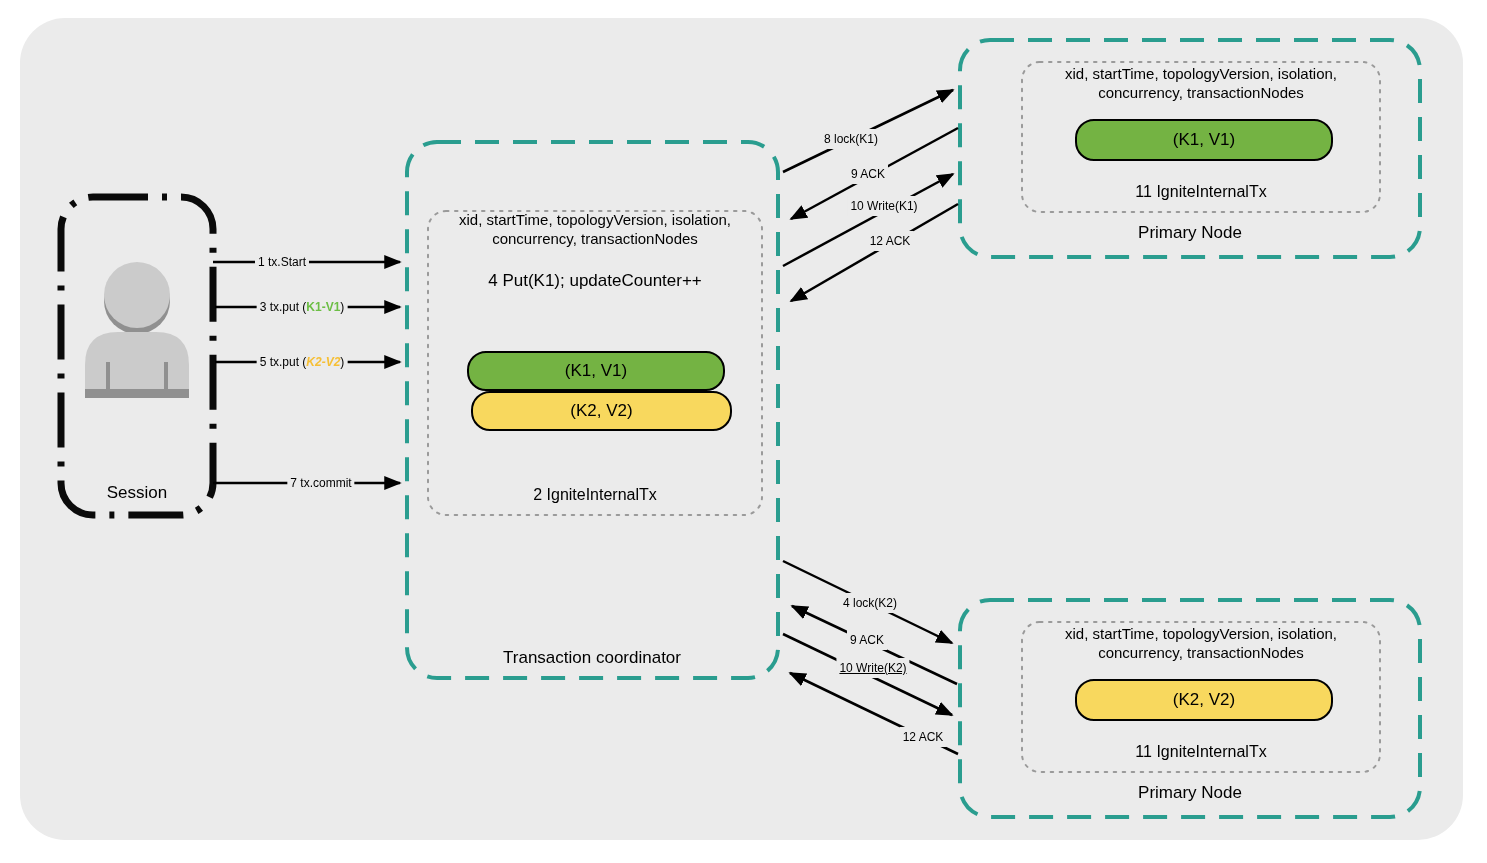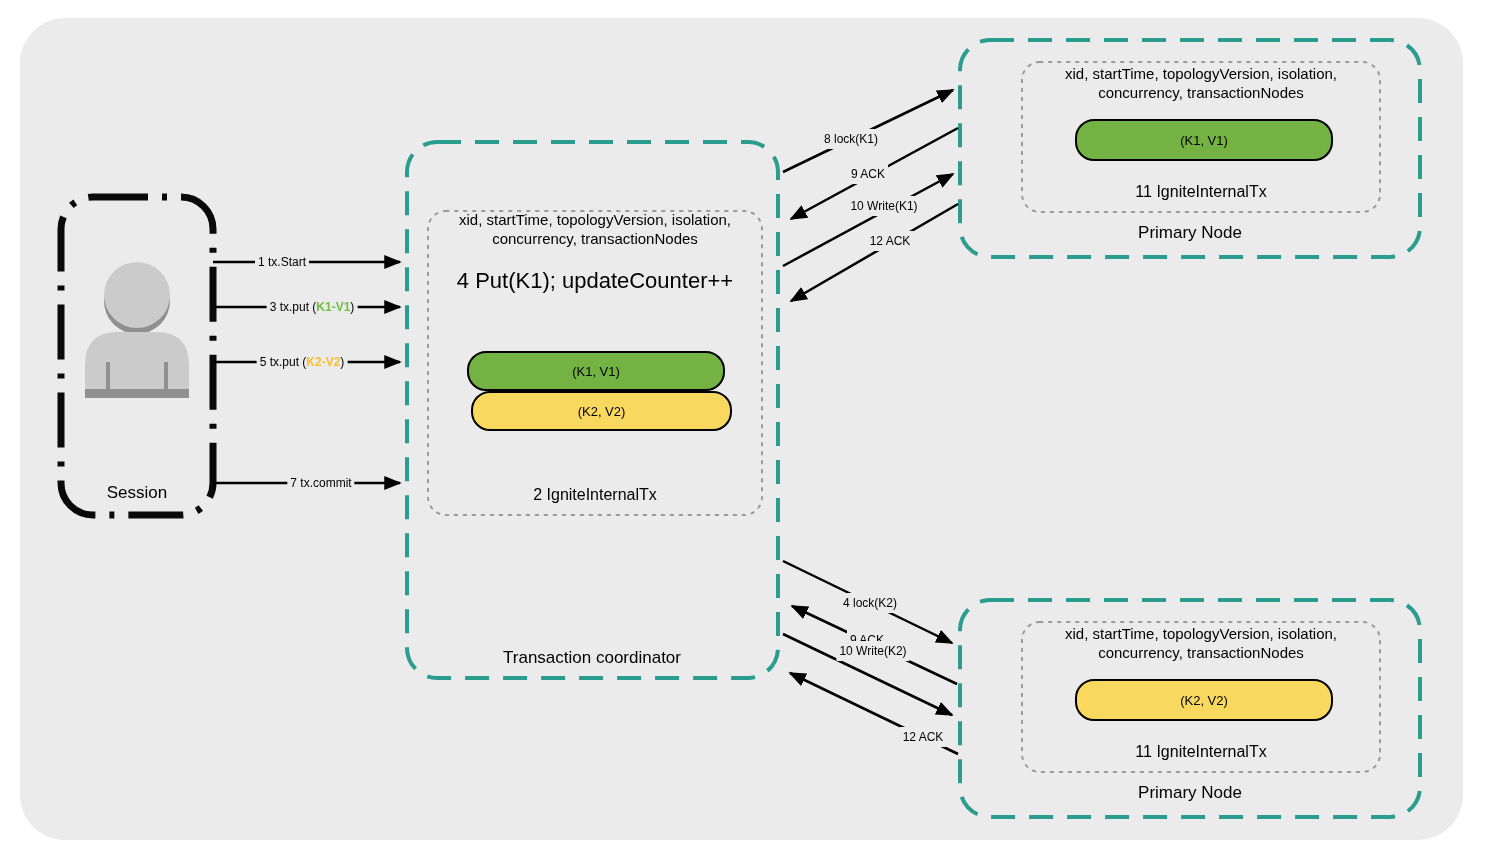--- a/index.html
+++ b/index.html
@@ -16,27 +16,27 @@
   .session-stroke{fill:none;stroke:#0a0a0a;stroke-width:7;stroke-dasharray:55 14 5 14;}
   .teal-stroke{fill:none;stroke:var(--teal);stroke-width:4;stroke-dasharray:24 14;}
   .dot-stroke{fill:none;stroke:var(--dotted);stroke-width:2;stroke-dasharray:2.5 6.5;stroke-linecap:round;}
   .arrow{stroke:#000;stroke-width:2.5;fill:none;marker-end:url(#ah);}
 
   .txt{position:absolute;z-index:2;color:var(--ink);}
   .center{transform:translate(-50%,-50%);white-space:nowrap;}
   .msg{font-size:12px;background:var(--panel);padding:0 3px;line-height:20px;}
   .keytext{font-weight:bold;}
   .k1{color:var(--k1);}
-  .k2{color:var(--k2);}
+  .k2{color:var(--k2);font-style:italic;}
   .meta{font-size:15px;line-height:19px;text-align:center;}
-  .ops{font-size:22px;line-height:19px;text-align:center;}
+  .ops{font-size:17px;line-height:19px;text-align:center;}
   .title{font-size:17px;}
   .txlabel{font-size:16px;}
   .pill{position:absolute;z-index:2;border:2px solid #000;border-radius:19px;
-        display:flex;align-items:center;justify-content:center;font-size:13px;}
+        display:flex;align-items:center;justify-content:center;font-size:17px;}
   .pill.green{background:var(--green);}
   .pill.yellow{background:var(--yellow);}
 </style>
 </head>
 <body>
 
 <div class="canvas">
   <div class="panel"></div>
 
   <svg class="overlay" width="1487" height="863" viewBox="0 0 1487 863">
@@ -78,21 +78,21 @@
 
     <line class="arrow" x1="783" y1="561" x2="952" y2="643"></line>
     <line class="arrow" x1="957" y1="684" x2="792" y2="606"></line>
     <line class="arrow" x1="783" y1="634" x2="952" y2="715"></line>
     <line class="arrow" x1="958" y1="754" x2="790" y2="673"></line>
   </svg>
 
   <div class="txt center title" style="left:137px;top:493px;">Session</div>
 
   <div class="txt center msg" style="left:282px;top:262px;"><span>1 tx.Start</span></div>
-  <div class="txt center msg" style="left:312px;top:307px;"><span>3 tx.put (</span><span class="keytext k1">K1-V1</span><span>)</span></div>
+  <div class="txt center msg" style="left:302px;top:307px;"><span>3 tx.put (</span><span class="keytext k1">K1-V1</span><span>)</span></div>
   <div class="txt center msg" style="left:302px;top:362px;"><span>5 tx.put (</span><span class="keytext k2">K2-V2</span><span>)</span></div>
   <div class="txt center msg" style="left:291px;top:483px;margin-left:30px;"><span>7 tx.commit</span></div>
 
   <div class="txt meta" style="left:428px;top:210px;width:334px;">
     <div>xid, startTime, topologyVersion, isolation,</div>
     <div>concurrency, transactionNodes</div>
   </div>
   <div class="txt ops" style="left:428px;top:271px;width:334px;">
     <div>4 Put(K1); updateCounter++</div>
   </div>
@@ -117,15 +117,15 @@
   <div class="txt center txlabel" style="left:1201px;top:752px;">11 IgniteInternalTx</div>
   <div class="txt center title" style="left:1190px;top:793px;">Primary Node</div>
 
   <div class="txt center msg" style="left:851px;top:139px;">8 lock(K1)</div>
   <div class="txt center msg" style="left:868px;top:174px;">9 ACK</div>
   <div class="txt center msg" style="left:884px;top:206px;">10 Write(K1)</div>
   <div class="txt center msg" style="left:890px;top:241px;">12 ACK</div>
 
   <div class="txt center msg" style="left:870px;top:603px;">4 lock(K2)</div>
   <div class="txt center msg" style="left:867px;top:640px;">9 ACK</div>
-  <div class="txt center msg" style="left:873px;top:651px;">10 Write(K2)</div>
+  <div class="txt center msg" style="left:873px;top:668px;text-decoration:underline;">10 Write(K2)</div>
   <div class="txt center msg" style="left:923px;top:737px;">12 ACK</div>
 </div>
 
 </body></html>

